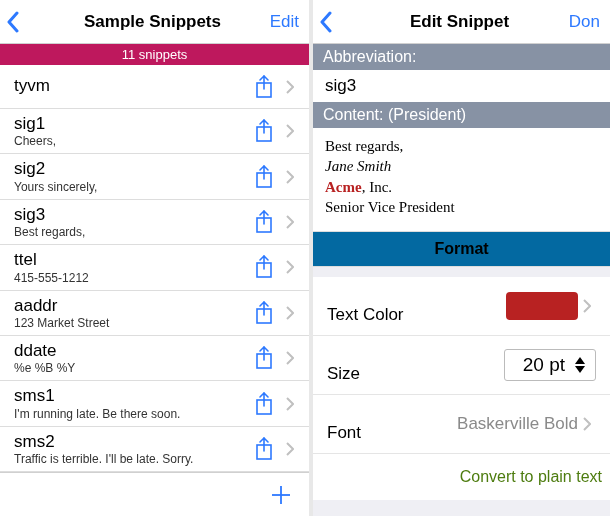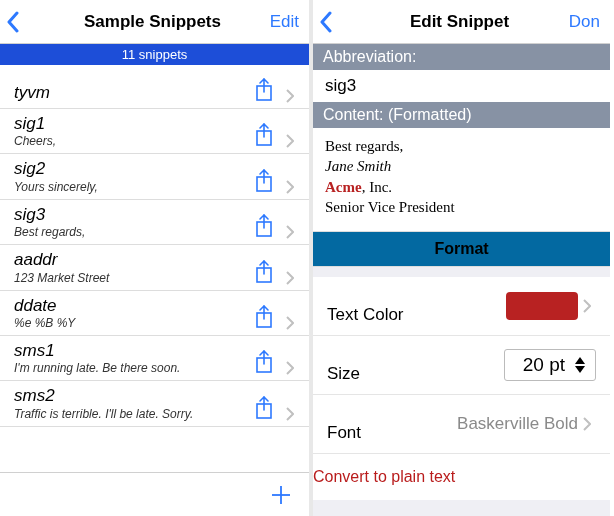--- a/index.html
+++ b/index.html
@@ -42,35 +42,34 @@
     display: flex;
     align-items: center;
     color: #2d79ff;
     font-size: 17px;
   }
   .nav-right { justify-content: flex-end; }
   .back-chevron { display: inline-block; }
   .back-chevron svg { display:block; }
   
   .status-strip {
-    background: #1d4ed8;
+    background: #be185d;
     color: #fff;
     font-size: 13px;
     text-align: center;
     padding: 3px 0;
   }
   
   .list { flex: 1; overflow: hidden; }
   .row {
     display: flex;
-    align-items: flex-end;
+    align-items: center;
     padding: 5px 10px 5px 14px;
     border-bottom: 1px solid #ddd;
     min-height: 44px;
-    font-style: italic;
   }
   .row .texts { flex: 1; min-width: 0; }
   .row .abbrev { font-size: 17px; color: #000; line-height: 1.2; }
   .row .expansion {
     font-size: 12px;
     color: #333;
     white-space: nowrap;
     overflow: hidden;
     text-overflow: ellipsis;
     max-width: 240px;
@@ -139,24 +138,24 @@
     border: 1px solid #bbb;
     border-radius: 3px;
     padding: 4px 10px 4px 18px;
     font-size: 19px;
     color: #000;
     gap: 10px;
   }
   .stepper-arrows { display:flex; flex-direction:column; gap:2px; }
   .stepper-arrows svg { display:block; }
   .convert-link {
-    text-align: left;
-    color: #b91c1c;
+    text-align: right;
+    color: #4d7c0f;
     font-size: 16px;
-    padding: 14px 0;
+    padding: 14px 8px;
     background: #fff;
   }
   .format-area { background: #efeff4; flex:1; }
 </style>
 </head>
 <body>
 
 <div class="screen left">
   <div class="navbar">
     <div class="nav-left">
@@ -233,20 +232,42 @@
             <svg width="8" height="14" viewBox="0 0 8 14">
               <polyline points="1,1 7,7 1,13" fill="none" stroke="#c0c0c0" stroke-width="2"></polyline>
             </svg>
           </span>
         </div>
       </div>
       <div class="row">
         <div class="texts">
           <div class="abbrev">sig3</div>
           <div class="expansion">Best regards,</div>
+        </div>
+        <div class="action-cell">
+          <span class="share-icon">
+            <svg width="20" height="26" viewBox="0 0 20 26">
+              <polyline points="6,6 10,2 14,6" fill="none" stroke="#2d79ff" stroke-width="1.6" stroke-linecap="round" stroke-linejoin="round"></polyline>
+              <line x1="10" y1="2" x2="10" y2="15" stroke="#2d79ff" stroke-width="1.6" stroke-linecap="round"></line>
+              <rect x="3" y="9" width="14" height="14" fill="none" stroke="#2d79ff" stroke-width="1.6"></rect>
+            </svg>
+          </span>
+        </div>
+        <div class="action-cell" style="width:18px">
+          <span class="disclosure">
+            <svg width="8" height="14" viewBox="0 0 8 14">
+              <polyline points="1,1 7,7 1,13" fill="none" stroke="#c0c0c0" stroke-width="2"></polyline>
+            </svg>
+          </span>
+        </div>
+      </div>
+      <div class="row">
+        <div class="texts">
+          <div class="abbrev">ttel</div>
+          <div class="expansion">415-555-1212</div>
         </div>
         <div class="action-cell">
           <span class="share-icon">
             <svg width="20" height="26" viewBox="0 0 20 26">
               <polyline points="6,6 10,2 14,6" fill="none" stroke="#2d79ff" stroke-width="1.6" stroke-linecap="round" stroke-linejoin="round"></polyline>
               <line x1="10" y1="2" x2="10" y2="15" stroke="#2d79ff" stroke-width="1.6" stroke-linecap="round"></line>
               <rect x="3" y="9" width="14" height="14" fill="none" stroke="#2d79ff" stroke-width="1.6"></rect>
             </svg>
           </span>
         </div>
@@ -365,21 +386,21 @@
             <polyline points="11,2 3,11 11,20" fill="none" stroke="#2d79ff" stroke-width="3" stroke-linecap="round" stroke-linejoin="round"></polyline>
           </svg>
       </span>
     </div>
     <div class="title">Edit Snippet</div>
     <div class="nav-right">Don</div>
   </div>
 
   <div class="section-header">Abbreviation:</div>
   <div class="field-value">sig3</div>
-  <div class="section-header">Content: (Formatted)</div>
+  <div class="section-header">Content: (President)</div>
   <div class="content-block">
     <div>Best regards,</div>
     <div class="l2">Jane Smith</div>
     <div><span class="l4a">Acme</span><span>, Inc.</span></div>
     <div>Senior Vice President</div>
   </div>
 
   <div class="format-area">
     <div class="format-header">Format</div>
     <div style="height:10px"></div>

